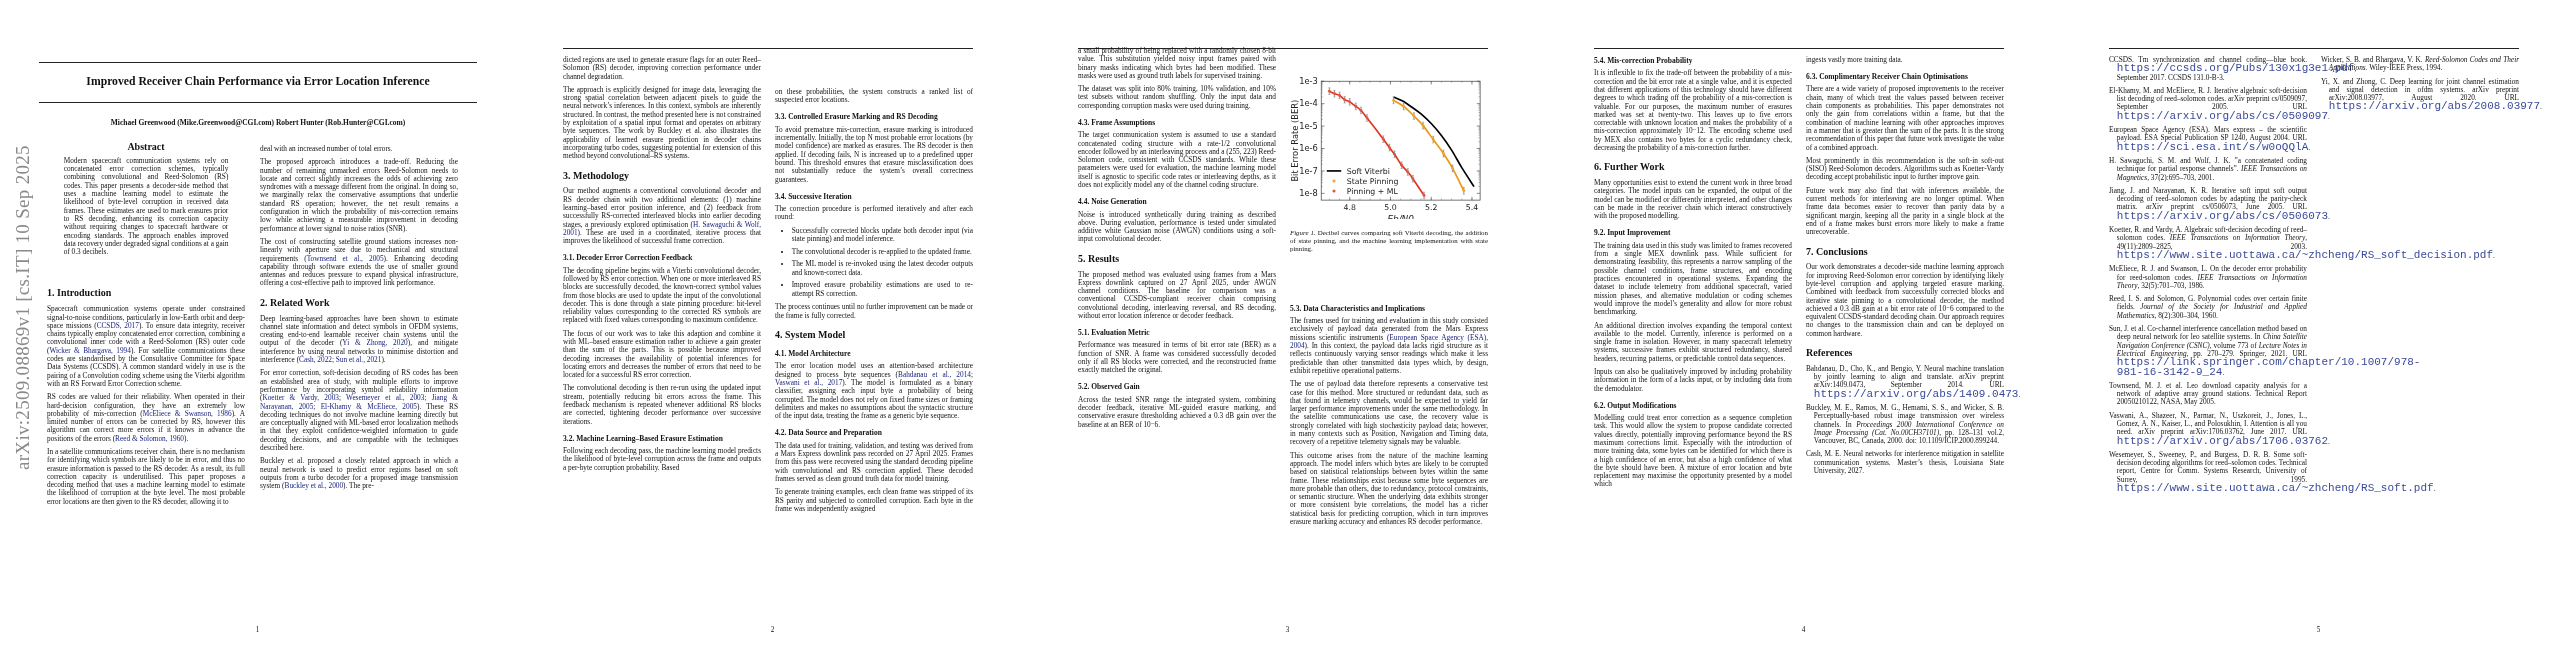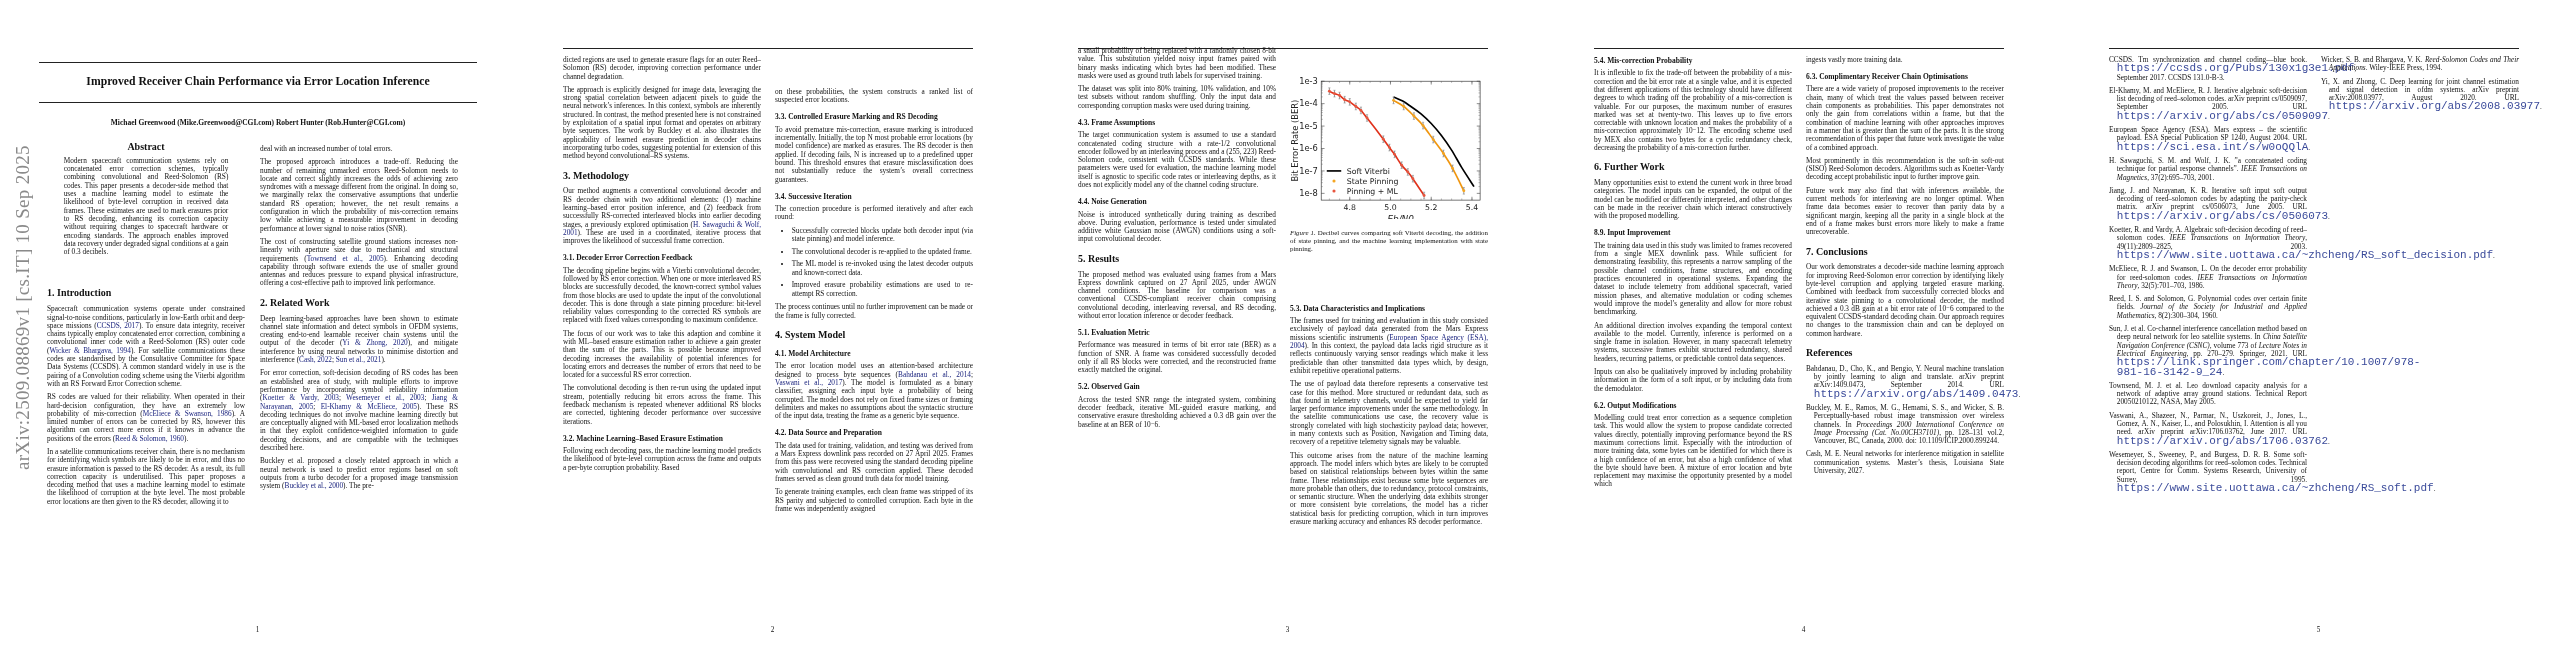--- a/index.html
+++ b/index.html
@@ -402,24 +402,24 @@
   </div>
 
   <div class="page" style="left:1546px">
     <div class="run-rule"></div>
     <div class="col" style="left:48px; top:56px;">
         <div>
           <div class="h2" style="margin-top: 0px;">5.4. Mis-correction Probability</div>
           <p><span>It is inflexible to fix the trade-off between the probability of a mis-correction and the bit error rate at a single value, and it is expected that different applications of this technology should have different degrees to which trading off the probability of a mis-correction is valuable. For our purposes, the maximum number of erasures marked was set at twenty-two. This leaves up to five errors correctable with unknown location and makes the probability of a mis-correction approximately 10⁻12. The encoding scheme used by MEX also contains two bytes for a cyclic redundancy check, decreasing the probability of a mis-correction further.</span></p>
           <div class="h1">6. Further Work</div>
           <p><span>Many opportunities exist to extend the current work in three broad categories. The model inputs can be expanded, the output of the model can be modified or differently interpreted, and other changes can be made in the receiver chain which interact constructively with the proposed modelling.</span></p>
-          <div class="h2">8.9. Input Improvement</div>
+          <div class="h2">9.2. Input Improvement</div>
           <p><span>The training data used in this study was limited to frames recovered from a single MEX downlink pass. While sufficient for demonstrating feasibility, this represents a narrow sampling of the possible channel conditions, frame structures, and encoding practices encountered in operational systems. Expanding the dataset to include telemetry from additional spacecraft, varied mission phases, and alternative modulation or coding schemes would improve the model’s generality and allow for more robust benchmarking.</span></p>
           <p><span>An additional direction involves expanding the temporal context available to the model. Currently, inference is performed on a single frame in isolation. However, in many spacecraft telemetry systems, successive frames exhibit structured redundancy, shared headers, recurring patterns, or predictable control data sequences.</span></p>
-          <p><span>Inputs can also be qualitatively improved by including probability information in the form of a soft input, or by including data from the demodulator.</span></p>
+          <p><span>Inputs can also be qualitatively improved by including probability information in the form of a lacks input, or by including data from the demodulator.</span></p>
           <div class="h2">6.2. Output Modifications</div>
           <p><span>Modelling could treat error correction as a sequence completion task. This would allow the system to propose candidate corrected values directly, potentially improving performance beyond the RS maximum corrections limit. Especially with the introduction of more training data, some bytes can be identified for which there is a high confidence of an error, but also a high confidence of what the byte should have been. A mixture of error location and byte replacement may maximise the opportunity presented by a model which</span></p>
         </div>
       </div>
     <div class="col" style="left:260px; top:56px;">
         <div>
           <p><span>ingests vastly more training data.</span></p>
           <div class="h2">6.3. Complimentary Receiver Chain Optimisations</div>
           <p><span>There are a wide variety of proposed improvements to the receiver chain, many of which treat the values passed between receiver chain components as probabilities. This paper demonstrates not only the gain from correlations within a frame, but that the combination of machine learning with other approaches improves in a manner that is greater than the sum of the parts. It is the strong recommendation of this paper that future work investigate the value of a combined approach.</span></p>
           <p><span>Most prominently in this recommendation is the soft-in soft-out (SISO) Reed-Solomon decoders. Algorithms such as Koetter-Vardy decoding accept probabilistic input to further improve gain.</span></p>

